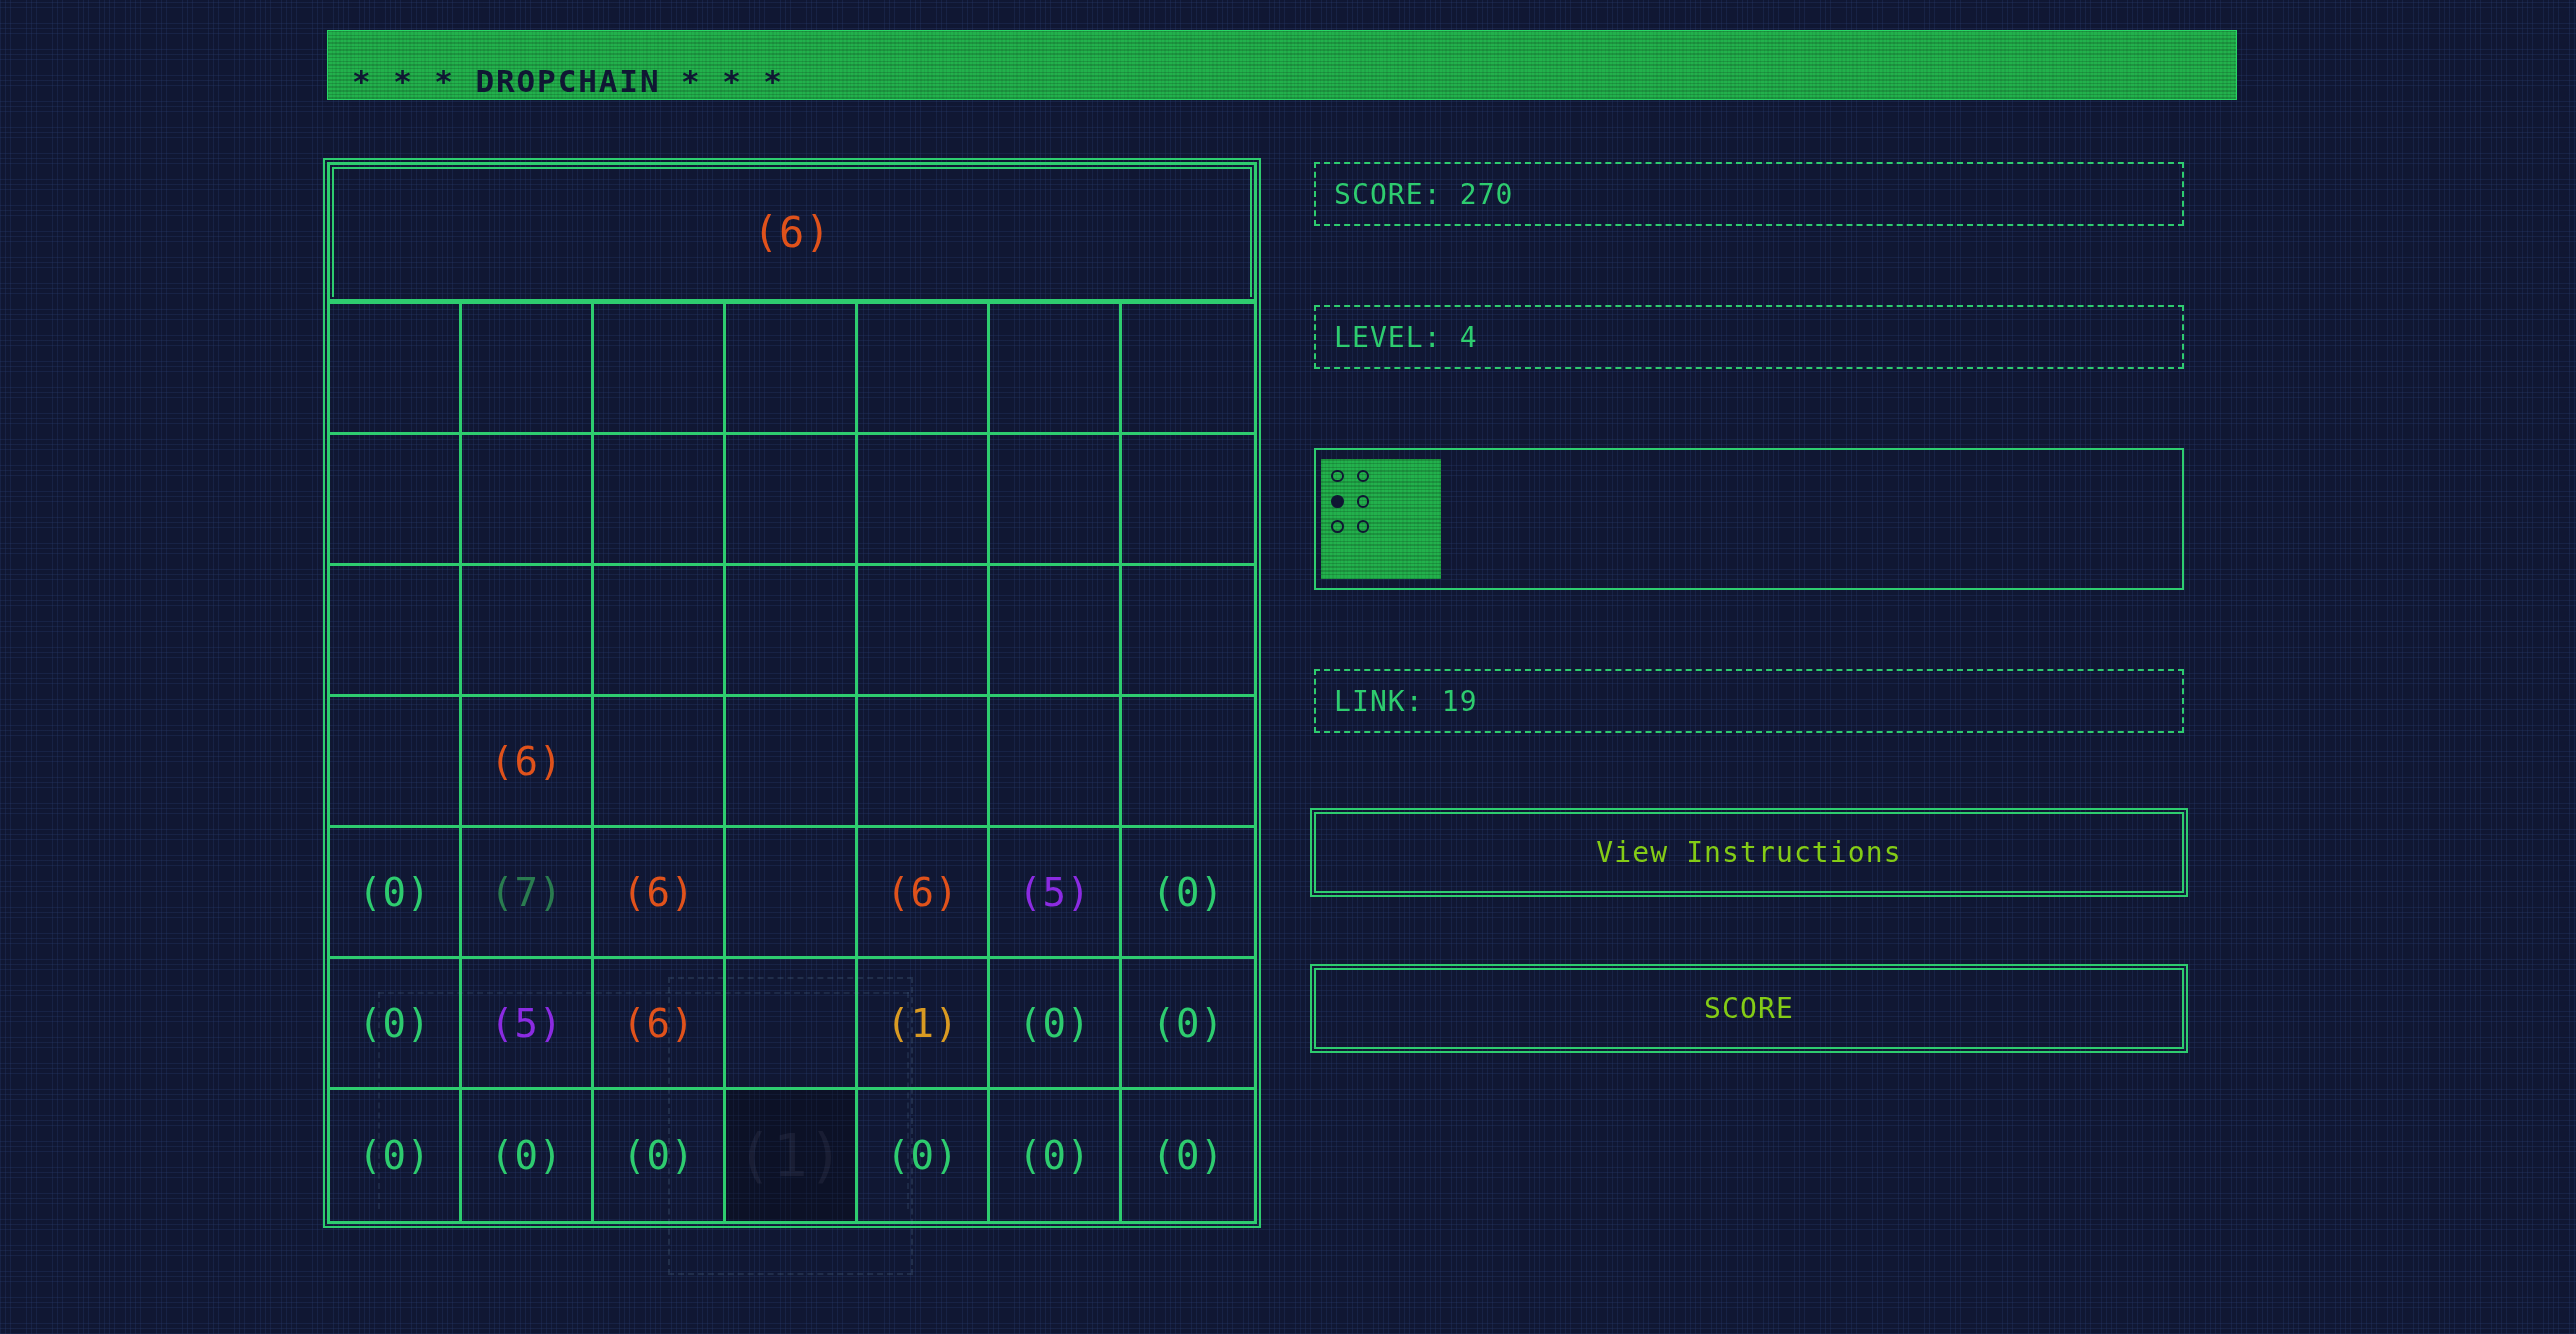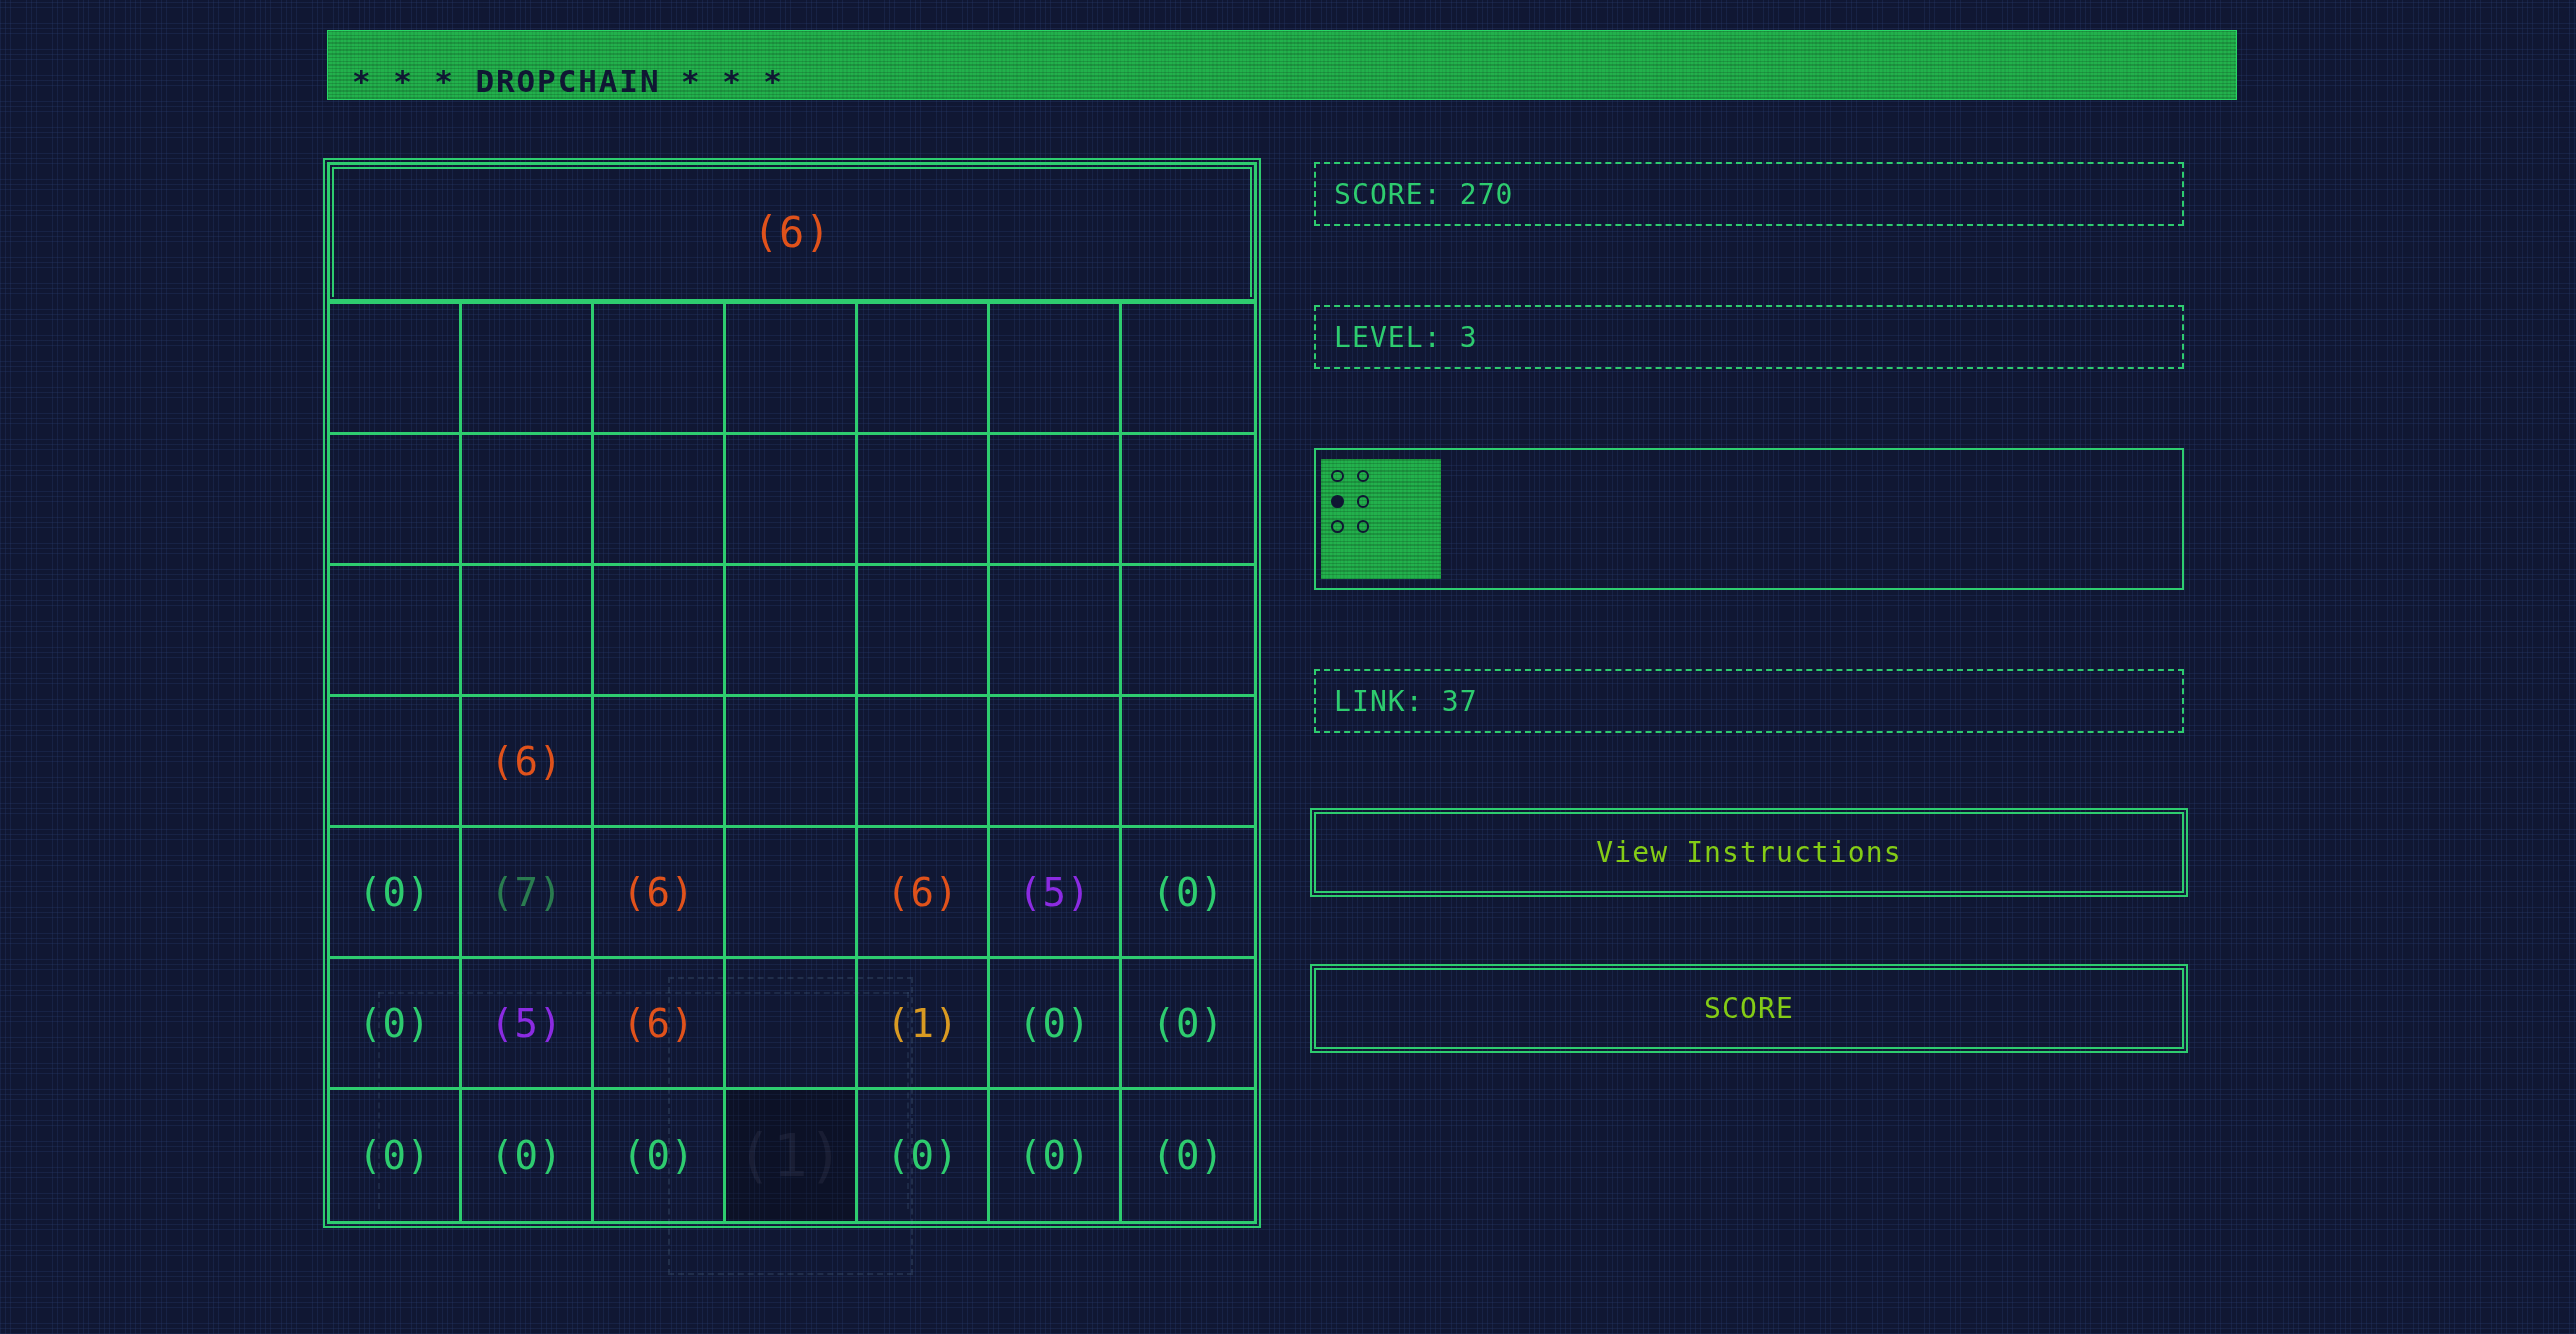--- a/index.html
+++ b/index.html
@@ -324,37 +324,37 @@
 <div class="connector" style="left:907px; top:992px; height:217px;"></div>
 <div class="hconnector" style="left:378px; top:992px; width:531px;"></div>
 
 <div id="hud">
 
   <div class="stat-box">
     <span class="stat-text">SCORE: 270</span>
   </div>
 
   <div class="stat-box">
-    <span class="stat-text">LEVEL: 3</span>
+    <span class="stat-text">LEVEL: 4</span>
   </div>
 
   <div id="preview-box">
     <div id="preview-tile">
         <span class="dot" style="left: 10.5px; top: 10.5px;"></span>
         <span class="dot" style="left: 36px; top: 10.5px;"></span>
         <span class="dot filled" style="left: 10.5px; top: 36px;"></span>
         <span class="dot" style="left: 36px; top: 36px;"></span>
         <span class="dot" style="left: 10.5px; top: 61px;"></span>
         <span class="dot" style="left: 36px; top: 61px;"></span>
       </div>
   </div>
 
 
   <div class="stat-box">
-    <span class="stat-text">LINK: 37</span>
+    <span class="stat-text">LINK: 19</span>
   </div>
 
   <button class="action-button">
     <span class="action-label">View Instructions</span>
   </button>
 
   <button class="action-button">
     <span class="action-label">SCORE</span>
   </button>
 

